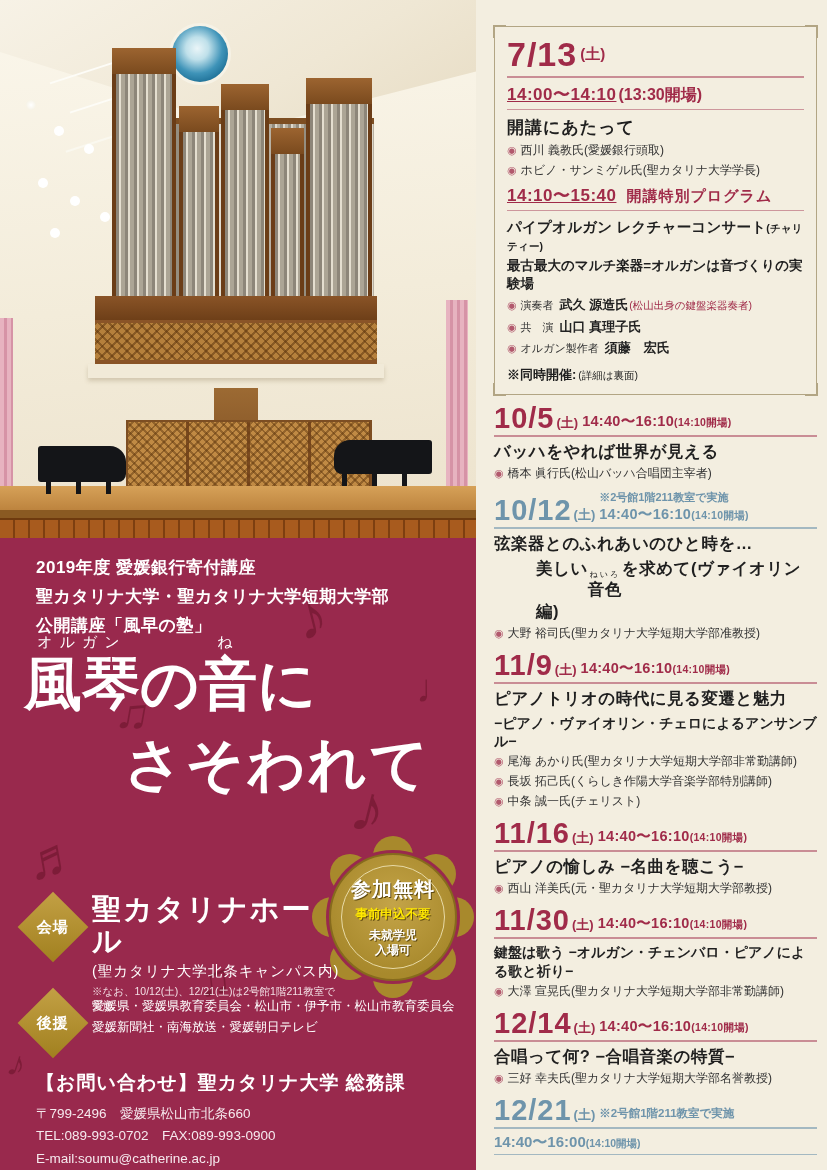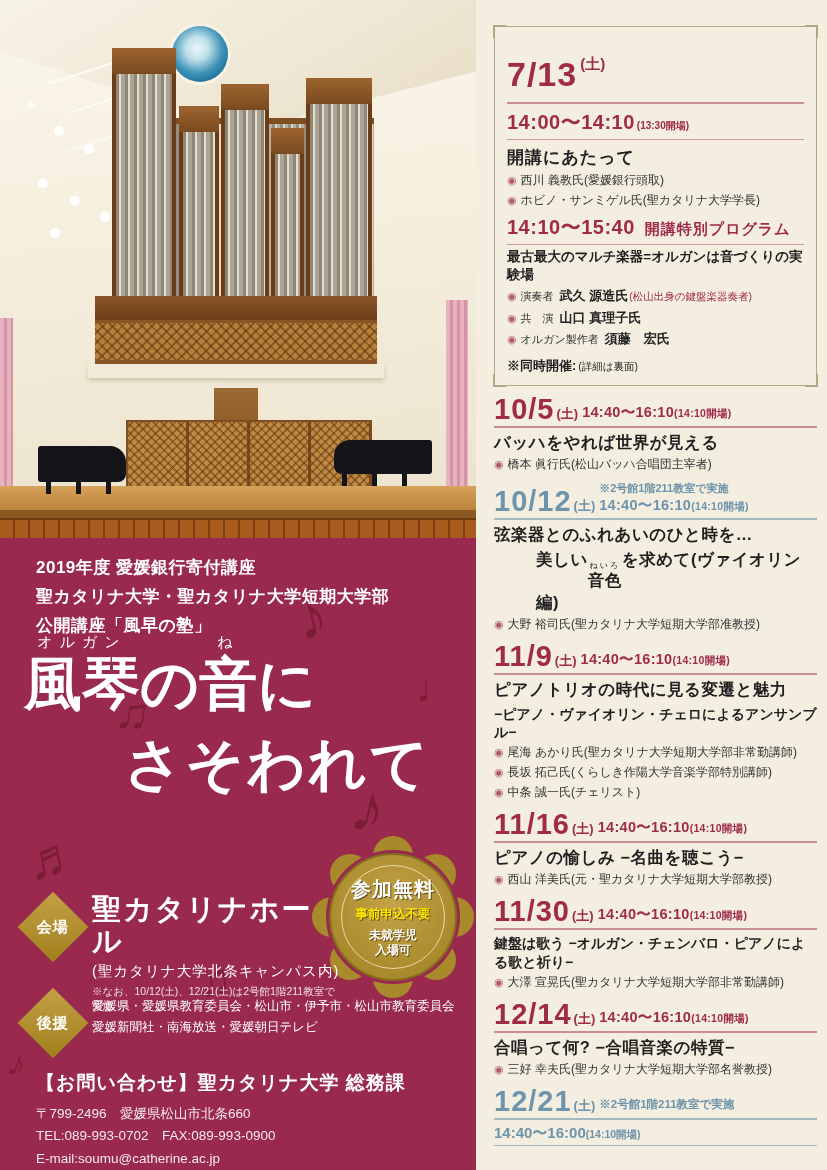--- a/index.html
+++ b/index.html
@@ -72,26 +72,26 @@
   
   .right-col{position:absolute;left:476px;top:0;width:351px;height:1170px;padding:0 10px 0 18px;box-sizing:border-box;}
   .obox{position:relative;margin-top:26px;border:1px solid #b2a584;padding:8px 12px 10px;background:#f3eee0;}
   .obox .crn{position:absolute;width:11px;height:11px;border:2px solid #b2a584;}
   .crn.tl{left:-2px;top:-2px;border-right:none;border-bottom:none;}
   .crn.tr{right:-2px;top:-2px;border-left:none;border-bottom:none;}
   .crn.bl{left:-2px;bottom:-2px;border-right:none;border-top:none;}
   .crn.br{right:-2px;bottom:-2px;border-left:none;border-top:none;}
   .mc{color:#a02b49;}
   .bc{color:#6e94ab;}
-  .odate-row{display:flex;align-items:flex-start;border-bottom:2px solid rgba(160,43,73,.5);padding-bottom:8px;margin-top:20px;}
+  .odate-row{display:flex;align-items:center;border-bottom:2px solid rgba(160,43,73,.5);padding-bottom:2px;}
   .odate{font-size:34px;font-weight:bold;letter-spacing:1px;}
   .oday{font-size:15px;font-weight:bold;margin-left:3px;}
   .otime-row{display:flex;align-items:baseline;border-bottom:1.5px solid rgba(160,43,73,.45);padding:5px 0 3px;font-weight:bold;}
-  .otime{font-size:20px;letter-spacing:.5px;}
-  .otime-note{font-size:10px;margin-left:2px;}
+  .otime{font-size:17px;letter-spacing:.5px;text-decoration:underline;}
+  .otime-note{font-size:16px;margin-left:2px;}
   .otime-label{font-size:15px;margin-left:10px;letter-spacing:1px;}
   .slot-title{font-size:17px;font-weight:bold;color:#1f1f1f;margin-top:6px;letter-spacing:1px;}
   .spk{font-size:12px;color:#333;line-height:1.5;margin-top:2px;display:flex;align-items:baseline;}
   .bullet{color:#b2596d;font-size:11px;margin-right:4px;flex:0 0 auto;}
   .prog-t1{font-size:14.5px;font-weight:bold;color:#1f1f1f;margin-top:7px;letter-spacing:.2px;}
   .prog-t1 .small{font-size:10.5px;font-weight:bold;}
   .prog-t2{font-size:13.5px;font-weight:bold;color:#1f1f1f;margin-top:3px;}
   .role{font-size:11px;color:#333;margin-right:6px;}
   .pname{font-size:13px;font-weight:bold;color:#222;}
   .pnote{font-size:10.5px;color:#a02b49;margin-left:1px;}
@@ -244,20 +244,23 @@
       </div>
       <div class="spk">
         <span class="bullet">◉</span>
         <span>ホビノ・サンミゲル氏(聖カタリナ大学学長)</span>
       </div>
 
       <div class="otime-row mc">
         <span class="otime">14:10〜15:40</span>
         <span class="otime-label">開講特別プログラム</span>
       </div>
+      <div class="prog-t1">
+        <span>パイプオルガン レクチャーコンサート</span><span class="small">(チャリティー)</span>
+      </div>
       <div class="prog-t2">最古最大のマルチ楽器=オルガンは音づくりの実験場</div>
 
       <div class="spk">
         <span class="bullet">◉</span>
         <span class="role">演奏者</span>
         <span class="pname">武久 源造氏</span>
         <span class="pnote">(松山出身の鍵盤楽器奏者)</span>
       </div>
       <div class="spk">
         <span class="bullet">◉</span>

